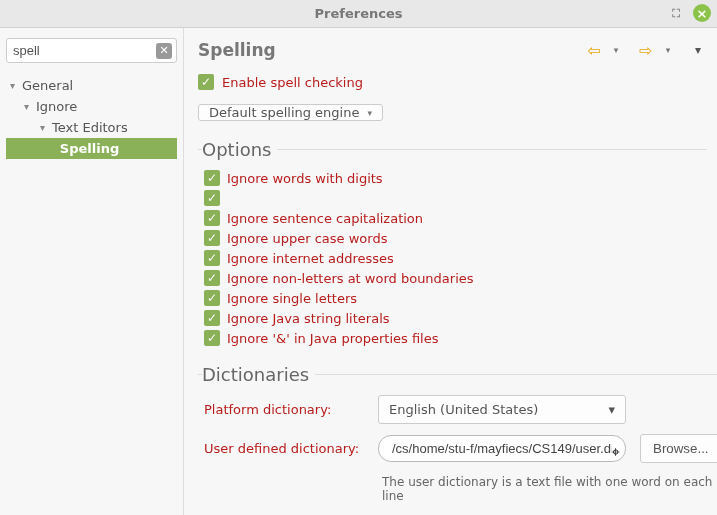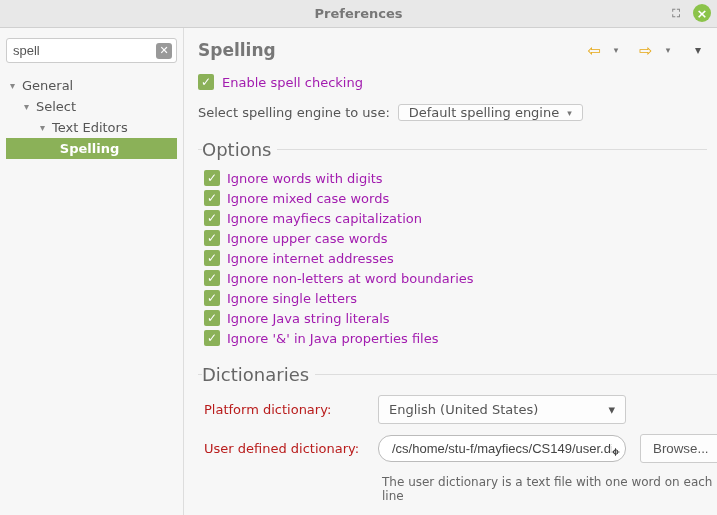--- a/index.html
+++ b/index.html
@@ -142,21 +142,21 @@
   background: #8bb158;
   border-radius: 2px;
   display: inline-flex;
   align-items: center;
   justify-content: center;
   color: #fff;
   font-size: 12px;
   font-weight: bold;
   flex-shrink: 0;
 }
-.check-label { color: #a21caf; }
+.check-label { color: #b91c1c; }
 .engine-row { margin-bottom: 18px; }
 .dropdown {
   border: 1px solid #ccc;
   border-radius: 3px;
   background: #fdfdfd;
   padding: 0 10px;
   display: inline-flex;
   align-items: center;
   gap: 8px;
   cursor: pointer;
@@ -249,21 +249,21 @@
         <input class="search-input" value="spell" style="">
         <div class="search-clear">✕</div>
       </div>
       <div class="tree">
         <div class="tree-row">
           <span class="tw">▾</span>
           <span>General</span>
         </div>
         <div class="tree-row indent-1">
           <span class="tw">▾</span>
-          <span>Select</span>
+          <span>Ignore</span>
         </div>
         <div class="tree-row indent-2">
           <span class="tw">▾</span>
           <span>Text Editors</span>
         </div>
         <div class="tree-row indent-3 selected">
           <span>Spelling</span>
         </div>
       </div>
     </div>
@@ -281,41 +281,39 @@
           <span class="arrow-btn menu-drop">▾</span>
         </div>
       </div>
 
       <div class="form-row">
         <span class="checkbox">✓</span>
         <span class="check-label">Enable spell checking</span>
       </div>
 
       <div class="form-row engine-row">
-        <span>Select spelling engine to use:</span>
         <div class="dropdown">
           <span>Default spelling engine</span>
           <span class="caret">▾</span>
         </div>
       </div>
 
       <fieldset>
         <legend>Options</legend>
         <div class="opt-list" id="opt-list">
             <div class="opt-row">
               <span class="checkbox">✓</span>
               <span class="check-label">Ignore words with digits</span>
             </div>
             <div class="opt-row">
               <span class="checkbox">✓</span>
-              <span class="check-label">Ignore mixed case words</span>
-            </div>
-            <div class="opt-row">
-              <span class="checkbox">✓</span>
-              <span class="check-label">Ignore mayfiecs capitalization</span>
+            </div>
+            <div class="opt-row">
+              <span class="checkbox">✓</span>
+              <span class="check-label">Ignore sentence capitalization</span>
             </div>
             <div class="opt-row">
               <span class="checkbox">✓</span>
               <span class="check-label">Ignore upper case words</span>
             </div>
             <div class="opt-row">
               <span class="checkbox">✓</span>
               <span class="check-label">Ignore internet addresses</span>
             </div>
             <div class="opt-row">

